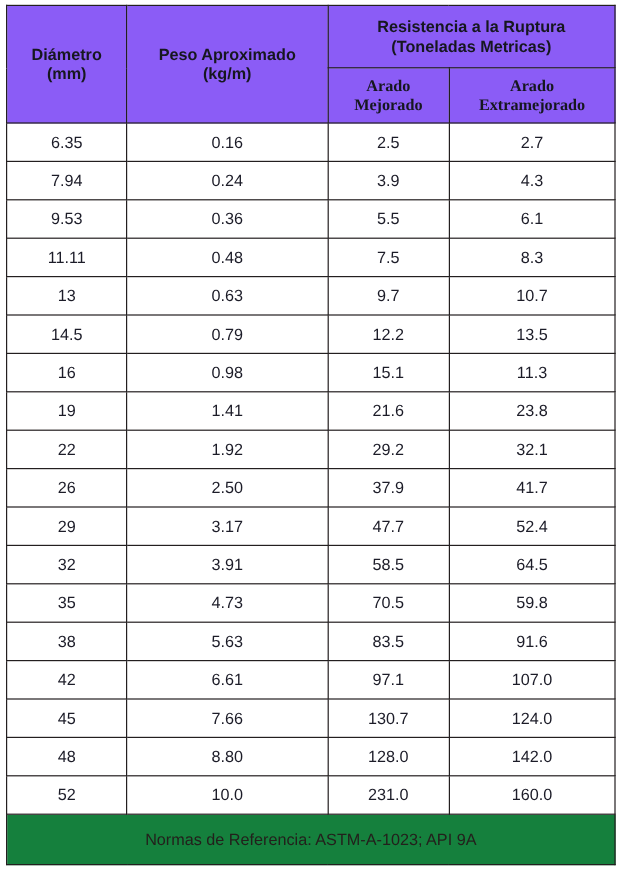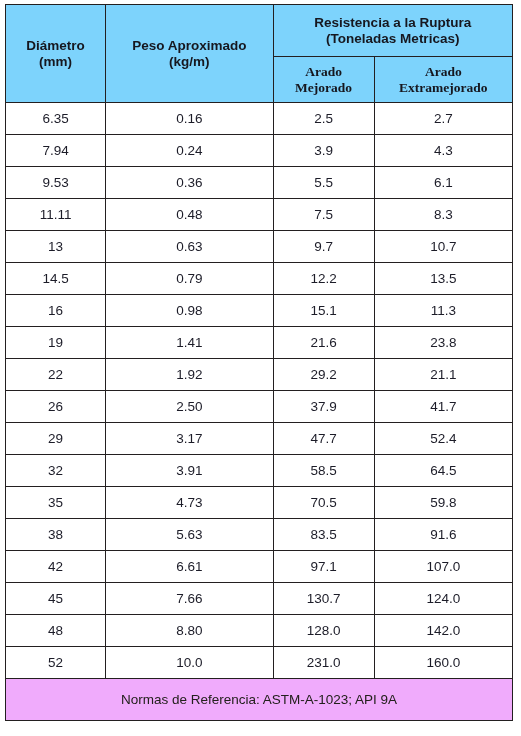--- a/index.html
+++ b/index.html
@@ -33,21 +33,21 @@
     border: 1.6px solid #231f20;
     padding: 0;
     margin: 0;
   }
   .col-diam  { width: 100px; }
   .col-peso  { width: 167px; }
   .col-mej   { width: 101px; }
   .col-extra { width: 138px; }
 
   thead th {
-    background: #7dd3fc;
+    background: #8b5cf6;
     color: #16171f;
     font-weight: bold;
     font-size: 13.5px;
     line-height: 16px;
     text-align: center;
     vertical-align: middle;
   }
   .th-main {
     height: 96px;
   }
@@ -67,21 +67,21 @@
     font-size: 13.5px;
     color: #1c1c28;
     background: #ffffff;
   }
   tfoot td {
     height: 41px;
     text-align: center;
     vertical-align: middle;
     font-size: 13.5px;
     color: #23201c;
-    background: #f0abfc;
+    background: #15803d;
     padding-bottom: 14px;
   }
 </style>
 </head>
 <body>
 
 <div id="page">
   <table id="spec-table">
     <colgroup>
       <col class="col-diam">
@@ -161,21 +161,21 @@
         <tr>
           <td>19</td>
           <td>1.41</td>
           <td>21.6</td>
           <td>23.8</td>
         </tr>
         <tr>
           <td>22</td>
           <td>1.92</td>
           <td>29.2</td>
-          <td>21.1</td>
+          <td>32.1</td>
         </tr>
         <tr>
           <td>26</td>
           <td>2.50</td>
           <td>37.9</td>
           <td>41.7</td>
         </tr>
         <tr>
           <td>29</td>
           <td>3.17</td>

